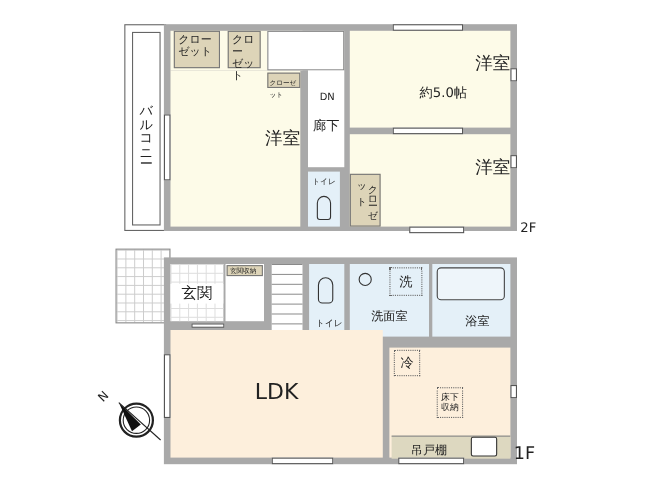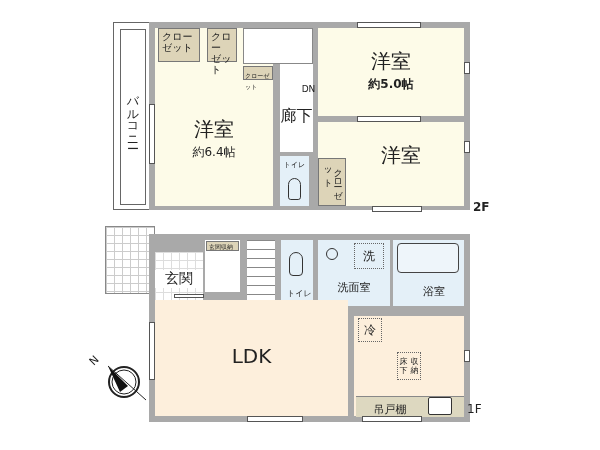--- a/index.html
+++ b/index.html
@@ -2,21 +2,21 @@
 <html><head>
 <meta charset="utf-8">
 <style>
   html, body { margin:0; padding:0; background:#ffffff; }
   body { width:600px; height:450px; position:relative; overflow:hidden;
          font-family:"DejaVu Sans", sans-serif; }
   .abs { position:absolute; }
   .wall { position:absolute; background:#a9a9a9; }
   .room { position:absolute; }
   .lbl { position:absolute; color:#222; text-align:center; white-space:nowrap; }
-  .big { font-size:20px; }
+  .big { font-size:16px;text-align:right; }
   .sub { font-size:12px; }
   .tiny { font-size:6px; }
   .closet { position:absolute; background:#ddd4b8; border:1px solid #777; box-sizing:border-box;
             font-size:10px; color:#222; line-height:11px; padding:2px 3px; }
   .win { position:absolute; background:#fff; border:1px solid #555; box-sizing:border-box; }
   .dotbox { position:absolute; border:1.5px dotted #666; box-sizing:border-box; font-size:12px; color:#222;
             display:flex; align-items:center; justify-content:center; text-align:center; line-height:12px;}
   svg { position:absolute; left:0; top:0; }
 </style>
 </head>
@@ -26,77 +26,76 @@
 
   <div class="abs" style="left:113px;top:22px;width:38px;height:188px;border:1.5px solid #666;background:#fff;box-sizing:border-box;">
     <div class="abs" style="left:6px;top:6px;width:26px;height:176px;border:1px solid #666;box-sizing:border-box;"></div>
     <div class="lbl" style="left:9px;top:64px;width:18px;font-size:12px;writing-mode:vertical-rl;">バルコニー</div>
   </div>
 
   <div class="wall" style="left:149px;top:22px;width:321px;height:188px;"></div>
 
   <div class="room" style="left:155px;top:64px;width:118px;height:142px;background:#fdfbe8;">
     <div class="lbl big" style="left:0;top:52px;width:100%;">洋室</div>
-    <div class="lbl sub" style="left:0;top:80px;width:100%;">約6.4帖</div>
   </div>
   <div class="room" style="left:155px;top:28px;width:120px;height:36px;background:#fdfbe8;"></div>
   <div class="closet" style="left:158px;top:28px;width:42px;height:34px;">
     <div>クロー</div>
       <div>ゼット</div>
   </div>
   <div class="closet" style="left:207px;top:28px;width:30px;height:34px;">
     <div>クロー</div>
       <div>ゼット</div>
   </div>
 
   <div class="room" style="left:243px;top:28px;width:70px;height:36px;background:#fff;border:1px solid #888;box-sizing:border-box;"></div>
   <div class="closet tiny" style="left:243px;top:66px;width:30px;height:14px;font-size:6px;padding:3px 1px;">クローゼット</div>
 
   <div class="room" style="left:280px;top:64px;width:33px;height:88px;background:#fff;">
-    <div class="lbl" style="left:12px;top:20px;width:100%;font-size:9px;">DN</div>
-    <div class="lbl" style="left:0;top:42px;width:100%;font-size:16px;">廊下</div>
+    <div class="lbl" style="left:1px;top:20px;width:100%;font-size:9px;">DN</div>
+    <div class="lbl" style="left:0;top:42px;width:100%;font-size:12px;">廊下</div>
   </div>
 
   <div class="room" style="left:280px;top:156px;width:29px;height:50px;background:#e4f0f8;">
     <div class="lbl" style="left:0;top:4px;width:100%;font-size:7px;">トイレ</div>
     <div class="abs" style="left:8px;top:22px;width:13px;height:22px;border:1.5px solid #333;border-radius:7px 7px 3px 3px;box-sizing:border-box;"></div>
   </div>
 
   <div class="room" style="left:318px;top:28px;width:146px;height:88px;background:#fdfbe8;">
     <div class="lbl big" style="left:0;top:20px;width:100%;">洋室</div>
-    <div class="lbl sub" style="left:0;top:48px;width:100%;font-weight:bold;">約5.0帖</div>
+    <div class="lbl sub" style="left:12px;top:48px;width:100%;">約5.0帖</div>
   </div>
 
   <div class="room" style="left:318px;top:122px;width:146px;height:84px;background:#fdfbe8;">
     <div class="lbl big" style="left:20px;top:20px;width:126px;">洋室</div>
   </div>
   <div class="closet" style="left:318px;top:158px;width:28px;height:48px;font-size:9px;line-height:10px;padding:3px 2px;writing-mode:vertical-rl;">
     <span>クロー</span> <span>ゼット</span>
   </div>
 
   <div class="win" style="left:149px;top:104px;width:6px;height:60px;"></div>
   <div class="win" style="left:357px;top:22px;width:64px;height:6px;"></div>
   <div class="win" style="left:357px;top:116px;width:64px;height:6px;"></div>
   <div class="win" style="left:372px;top:206px;width:50px;height:6px;"></div>
   <div class="win" style="left:464px;top:62px;width:6px;height:12px;"></div>
   <div class="win" style="left:464px;top:141px;width:6px;height:12px;"></div>
 
-  <div class="lbl" style="left:473px;top:200px;font-size:12px;font-weight:bold;">2F</div>
+  <div class="lbl" style="left:473px;top:200px;font-size:12px;">2F</div>
 </div>
 
 <div>
 
   <div class="abs" style="left:105px;top:226px;width:50px;height:68px;border:1px solid #888;box-sizing:border-box;
               background-color:#fff;
               background-image:linear-gradient(#ccc 1px, transparent 1px),linear-gradient(90deg,#ccc 1px,transparent 1px);
               background-size:8px 8px;"></div>
 
   <div class="wall" style="left:149px;top:234px;width:321px;height:188px;"></div>
 
-  <div class="room" style="left:155px;top:252px;width:48px;height:52px;background:#fff;
+  <div class="room" style="left:155px;top:240px;width:48px;height:52px;background:#fff;
               background-image:linear-gradient(#ddd 1px, transparent 1px),linear-gradient(90deg,#ddd 1px,transparent 1px);
               background-size:8px 8px;">
     <div class="lbl" style="left:0;top:18px;width:100%;font-size:14px;background:#fff;">玄関</div>
   </div>
   <div class="room" style="left:205px;top:240px;width:35px;height:52px;background:#fff;"></div>
   <div class="closet tiny" style="left:206px;top:241px;width:33px;height:10px;padding:1px 2px;font-size:6px;line-height:8px;">玄関収納</div>
 
   <div class="room" style="left:247px;top:240px;width:28px;height:70px;background:#fff;
               background-image:linear-gradient(#888 1px, transparent 1px);background-size:100% 9px;"></div>
   <div class="lbl" style="left:250px;top:313px;font-size:8px;">UP</div>
@@ -115,35 +114,35 @@
   <div class="room" style="left:393px;top:240px;width:71px;height:66px;background:#e4f0f8;">
     <div class="abs" style="left:4px;top:3px;width:62px;height:30px;border:1.5px solid #444;border-radius:4px;box-sizing:border-box;background:#eef5fa;"></div>
     <div class="lbl" style="left:16px;top:44px;width:50px;font-size:11px;">浴室</div>
   </div>
 
   <div class="room" style="left:155px;top:300px;width:193px;height:116px;background:#fdefdc;">
     <div class="lbl" style="left:0;top:44px;width:100%;font-size:20px;">LDK</div>
   </div>
   <div class="room" style="left:354px;top:316px;width:110px;height:100px;background:#fdefdc;"></div>
   <div class="dotbox" style="left:358px;top:318px;width:24px;height:24px;">冷</div>
-  <div class="dotbox" style="left:397px;top:352px;width:24px;height:28px;font-size:8px;line-height:9px;flex-direction:row;">
+  <div class="dotbox" style="left:397px;top:352px;width:24px;height:28px;font-size:8px;line-height:9px;flex-direction:column;">
     <span>床下</span>
       <span>収納</span>
   </div>
   <div class="abs" style="left:356px;top:396px;width:108px;height:20px;background:#ddd8c0;border-top:1px solid #888;"></div>
   <div class="lbl" style="left:366px;top:402px;width:48px;font-size:11px;">吊戸棚</div>
   <div class="abs" style="left:428px;top:397px;width:24px;height:18px;border:1.5px solid #333;background:#fff;box-sizing:border-box;border-radius:2px;"></div>
 
   <div class="win" style="left:149px;top:322px;width:6px;height:58px;"></div>
   <div class="win" style="left:247px;top:416px;width:56px;height:6px;"></div>
   <div class="win" style="left:362px;top:416px;width:60px;height:6px;"></div>
   <div class="win" style="left:464px;top:350px;width:6px;height:12px;"></div>
   <div class="win" style="left:174px;top:294px;width:30px;height:4px;"></div>
 
-  <div class="lbl" style="left:467px;top:402px;font-size:12px;">1F</div>
+  <div class="lbl" style="left:467px;top:402px;font-size:16px;">1F</div>
 </div>
 
 <div style="position:absolute;left:86px;top:352px;width:80px;height:60px;">
   <svg width="80" height="60">
     <circle cx="38" cy="30" r="15" fill="#fff" stroke="#222" stroke-width="2"></circle>
     <circle cx="38" cy="30" r="12" fill="none" stroke="#222" stroke-width="1"></circle>
     <polygon points="22,14 42,34 34,40" fill="#111"></polygon>
     <line x1="22" y1="14" x2="60" y2="48" stroke="#222" stroke-width="1"></line>
   </svg>
   <div class="lbl" style="left:4px;top:2px;font-size:11px;transform:rotate(-45deg);">N</div>

